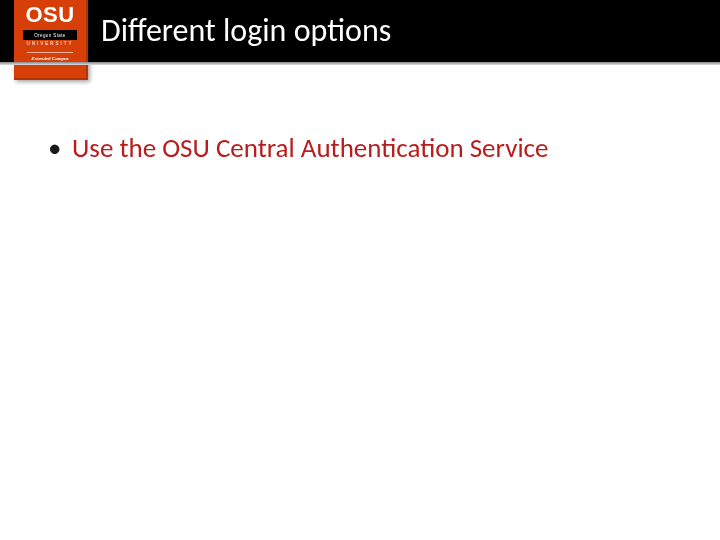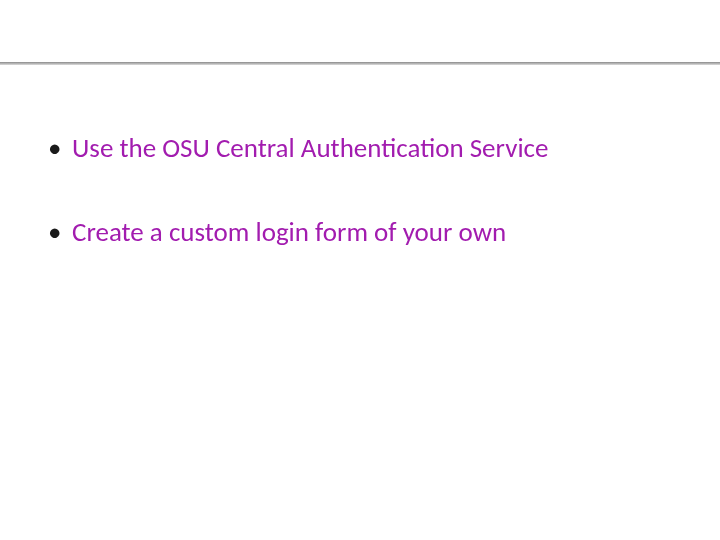--- a/index.html
+++ b/index.html
@@ -111,47 +111,56 @@
     list-style: none;
     margin: 0;
     padding: 0;
   }
   ul.bullets li {
     position: relative;
     font-size: 27px;
     line-height: 1.2;
     margin-bottom: 52px;
     padding-left: 30px;
-    color: #a21caf;
+    color: #b91c1c;
   }
   ul.bullets li::before {
     content: "•";
     position: absolute;
     left: 6px;
     top: 0;
     font-size: 27px;
     color: #1a1a1a;
   }
   .sup {
     font-size: 0.62em;
     vertical-align: super;
     line-height: 0;
   }
 </style>
 </head>
 <body>
 
 <div class="slide">
 
+  <div class="titlebar">
+    <div class="logo">
+      <div class="osu">OSU</div>
+      <div class="bar">
+        <div class="oregon">Oregon State</div>
+      </div>
+      <div class="univ">UNIVERSITY</div>
+      <div class="divider"></div>
+      <div class="ext">Extended Campus</div>
+    </div>
+    <div class="title-text">Different login options</div>
+  </div>
   <div class="title-underline"></div>
 
   <div class="content">
     <ul class="bullets">
       <li>
         <span>Use the OSU Central Authentication Service</span>
       </li>
-      <li>
-        <span>Create a custom login form of your own</span>
-      </li>
     </ul>
   </div>
 
 </div>
 
 </body></html>

